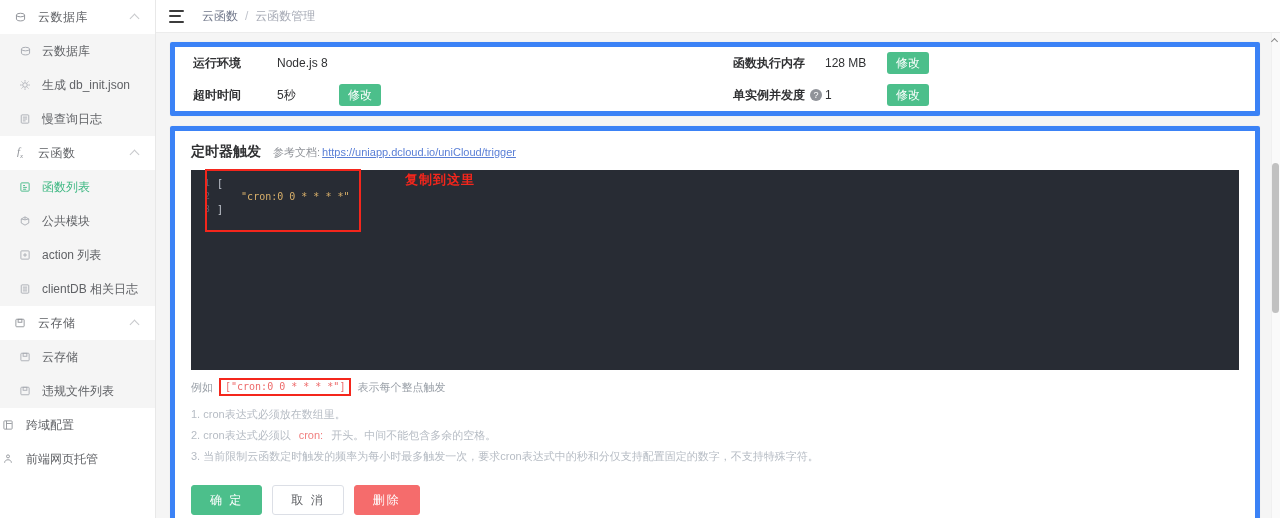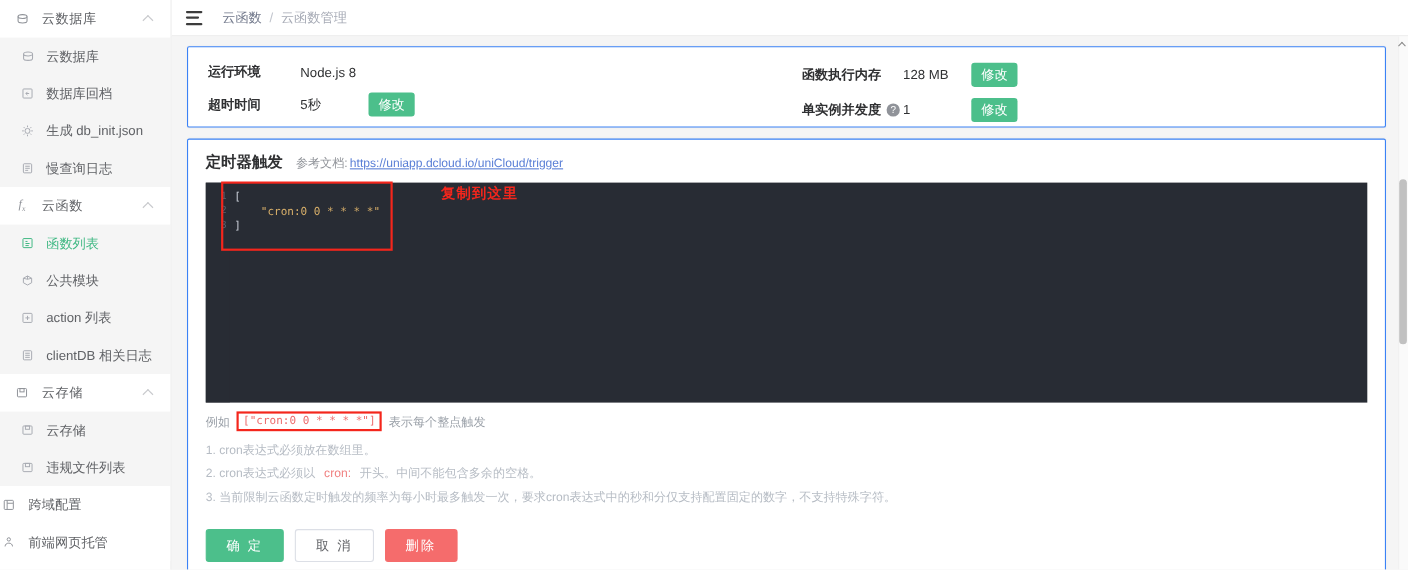--- a/index.html
+++ b/index.html
@@ -115,21 +115,22 @@
   .content {
     padding: 9px 20px 0 14px;
     height: 485px;
     overflow: hidden;
   }
 
   .card {
     background: #ffffff;
     border-radius: 2px;
     box-shadow: 0 0 2px rgba(0,0,0,.05);
-    border: 1px solid #3b82f6;
+    border: 5px solid #3b82f6;
+    align-items: center;
   }
 
   
   .card-info {
     padding: 14px 18px 14px 18px;
     display: flex;
     margin-bottom: 10px;
     height: 74px;
   }
   .info-col { display: flex; flex-direction: column; gap: 10px; }
@@ -298,29 +299,20 @@
               <svg viewBox="0 0 16 16" width="13" height="13">
                 <ellipse cx="8" cy="5" rx="5" ry="2.2" stroke="currentColor" fill="none" stroke-width="1.2"></ellipse>
                 <path d="M3 5v5c0 1.2 2.2 2.2 5 2.2s5-1 5-2.2V5" stroke="currentColor" fill="none" stroke-width="1.2"></path>
               </svg>
             </span>
             <span class="ilabel">云数据库</span>
           </div>
           <div class="nav-item">
             <span class="iicon">
               <svg viewBox="0 0 16 16" width="12" height="12">
-                <rect x="2.5" y="2.5" width="11" height="11" rx="1" stroke="currentColor" fill="none" stroke-width="1.2"></rect>
-                <path d="M6 8h4M8 6l-2 2 2 2" stroke="currentColor" fill="none" stroke-width="1.2"></path>
-              </svg>
-            </span>
-            <span class="ilabel">数据库回档</span>
-          </div>
-          <div class="nav-item">
-            <span class="iicon">
-              <svg viewBox="0 0 16 16" width="12" height="12">
                 <circle cx="8" cy="8" r="3" stroke="currentColor" fill="none" stroke-width="1.2"></circle>
                 <path d="M8 1.5v2M8 12.5v2M1.5 8h2M12.5 8h2M3.4 3.4l1.4 1.4M11.2 11.2l1.4 1.4M12.6 3.4l-1.4 1.4M4.8 11.2l-1.4 1.4" stroke="currentColor" fill="none" stroke-width="1.2"></path>
               </svg>
             </span>
             <span class="ilabel">生成 db_init.json</span>
           </div>
           <div class="nav-item">
             <span class="iicon">
               <svg viewBox="0 0 16 16" width="12" height="12">
                 <rect x="3" y="2.5" width="10" height="11" rx="1" stroke="currentColor" fill="none" stroke-width="1.2"></rect>

